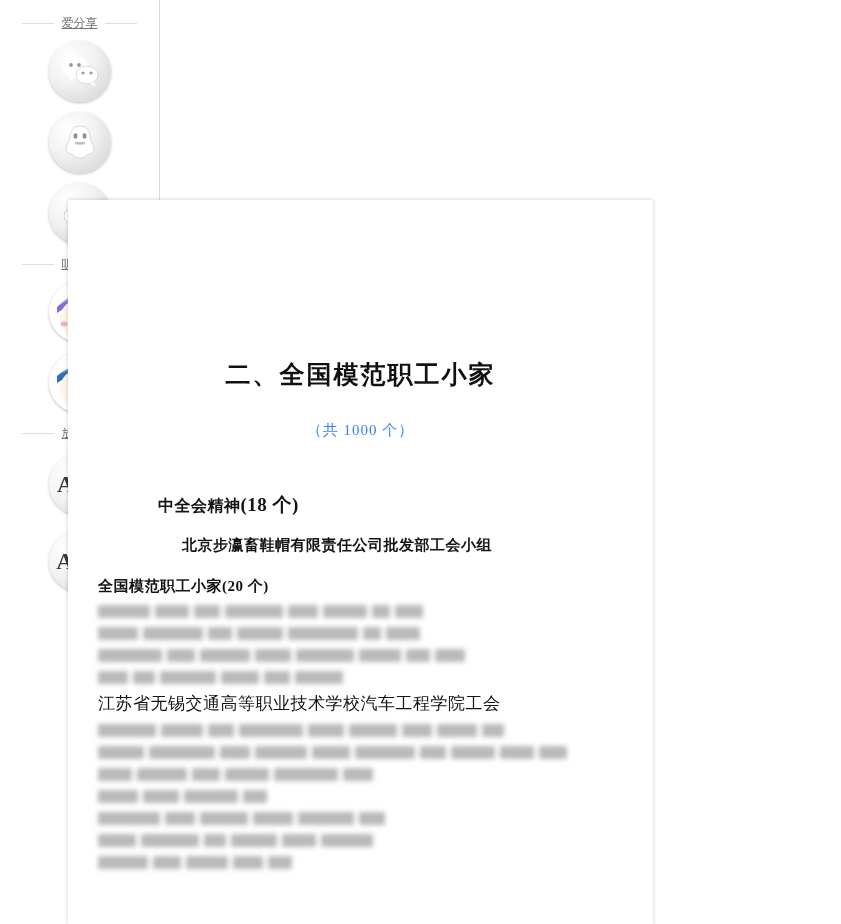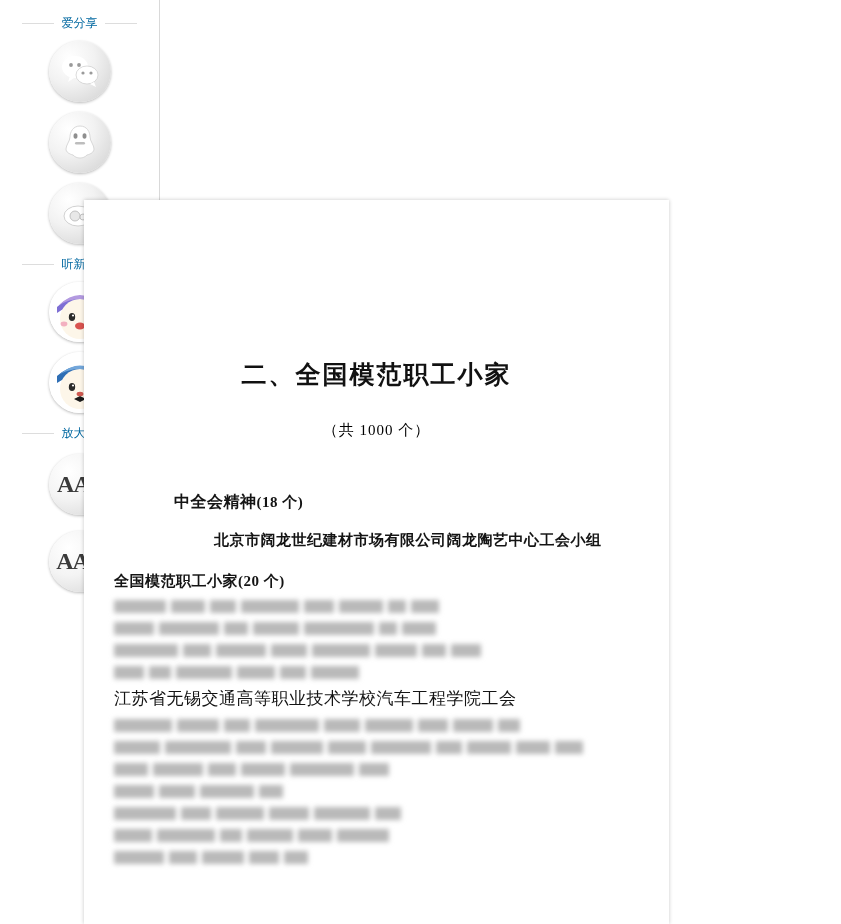--- a/index.html
+++ b/index.html
@@ -32,23 +32,24 @@
     display: flex;
     flex-direction: column;
     align-items: center;
     padding-top: 8px;
   }
   .side-section-title {
     position: relative;
     width: 100%;
     text-align: center;
     font-size: 12px;
-    color: #0369a1;
+    color: #737373;
     line-height: 18px;
     margin: 6px 0 4px 0;
+    text-decoration: underline;
   }
   .side-section-title::before,
   .side-section-title::after {
     content: "";
     position: absolute;
     top: 9px;
     width: 32px;
     height: 1px;
     background: #dddddd;
   }
@@ -121,21 +122,21 @@
     color: #1a1a1a;
     text-align: justify;
     text-justify: inter-ideograph;
     letter-spacing: 0.6px;
   }
   .article p.indent { text-indent: 2em; }
 
   
   .doc-wrap {
     position: absolute;
-    left: 84px;
+    left: 68px;
     top: 200px;
     width: 585px;
     height: 724px;
     background: #ffffff;
     box-shadow: 0 0 4px rgba(0,0,0,0.22);
     box-sizing: border-box;
     overflow: hidden;
   }
   .doc-inner {
     position: absolute;
@@ -151,35 +152,35 @@
     font-size: 25px;
     font-weight: bold;
     color: #111111;
     letter-spacing: 2px;
     margin-top: 136px;
   }
   .doc-subtitle {
     text-align: center;
     font-family: "Liberation Serif", "DejaVu Serif", serif;
     font-size: 15px;
-    color: #000000;
+    color: #3b82f6;
     margin-top: 30px;
     letter-spacing: 1px;
   }
   .doc-line {
     font-family: "Liberation Serif", "DejaVu Serif", serif;
     color: #141414;
     letter-spacing: 0.5px;
   }
   .doc-head-1 {
     font-size: 16px;
     font-weight: bold;
     margin: 52px 0 0 60px;
   }
-  .doc-head-1 .cnt { font-weight: bold; font-size: 15px; }
+  .doc-head-1 .cnt { font-weight: bold; font-size: 19px; }
   .doc-sub-1 {
     font-size: 15px;
     font-weight: bold;
     margin: 18px 0 0 84px;
   }
   .doc-sub-2 {
     font-size: 15px;
     font-weight: bold;
     margin: 18px 0 0 100px;
   }
@@ -312,21 +313,21 @@
   <div class="doc-wrap">
     <div class="doc-inner">
 
       <div class="doc-title">二、全国模范职工小家</div>
       <div class="doc-subtitle">（共 1000 个）</div>
 
       <div class="doc-line doc-head-1">
         <span>中全会精神</span><span class="cnt">(18 个)</span>
       </div>
 
-      <div class="doc-line doc-sub-2">北京市阔龙世纪建材市场有限公司阔龙陶艺中心工会小组</div>
+      <div class="doc-line doc-sub-1">北京步瀛畜鞋帽有限责任公司批发部工会小组</div>
 
       <div class="doc-line doc-head-2">
         <span>全国模范职工小家</span><span>(20 个)</span>
       </div>
 
       <div class="blur-row">
         <span style="width:52px"></span>
           <span style="width:34px"></span>
           <span style="width:26px"></span>
           <span style="width:58px"></span>

